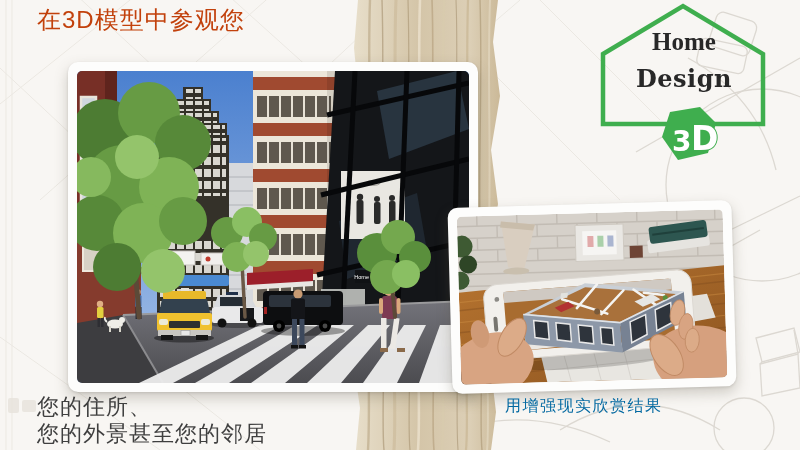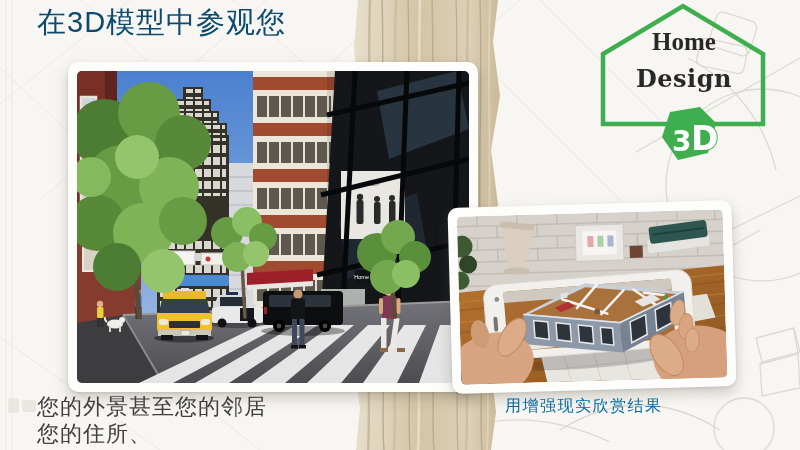--- a/index.html
+++ b/index.html
@@ -7,21 +7,21 @@
     width:800px;height:450px;position:relative;overflow:hidden;
     background:#f8f6f3;
     font-family:"Liberation Sans","DejaVu Sans",sans-serif;
   }
   .abs{position:absolute;}
   
   #bg-sketch{left:0;top:0;}
   #wood-strip{left:340px;top:0;}
   
   .headline{
-    left:37px;top:5px;font-size:29px;line-height:1.24;color:#0c4a6e;
+    left:37px;top:5px;font-size:24px;line-height:1.24;color:#c2410c;
     letter-spacing:1px;font-weight:500;
   }
   .caption-city{
     left:37px;top:393px;font-size:22px;line-height:1.24;color:#3f3f3f;
     letter-spacing:1px;font-weight:500;
   }
   .caption-ar{
     left:505px;top:396px;font-size:16px;color:#0369a1;
     letter-spacing:1.5px;font-weight:500;
   }
@@ -479,16 +479,16 @@
       <ellipse cx="206" cy="144" rx="13" ry="23" fill="#dcab88" stroke="#c08a64" stroke-width="1" transform="rotate(-32 206 144)"></ellipse>
       <ellipse cx="218" cy="102" rx="7" ry="13" fill="#dcab88" stroke="#c08a64" stroke-width=".8" transform="rotate(14 218 102)"></ellipse>
       <ellipse cx="226" cy="116" rx="7" ry="13" fill="#d8a482" stroke="#c08a64" stroke-width=".8" transform="rotate(10 226 116)"></ellipse>
       <ellipse cx="232" cy="130" rx="7" ry="12" fill="#dcab88" stroke="#c08a64" stroke-width=".8" transform="rotate(6 232 130)"></ellipse>
     </g>
   </svg>
   </span>
 </div>
 
 <div class="abs caption-city">
+  <div>您的住所、</div>
   <div>您的外景甚至您的邻居</div>
-  <div>您的住所、</div>
 </div>
 <div class="abs caption-ar">用增强现实欣赏结果</div>
 
 </body></html>

